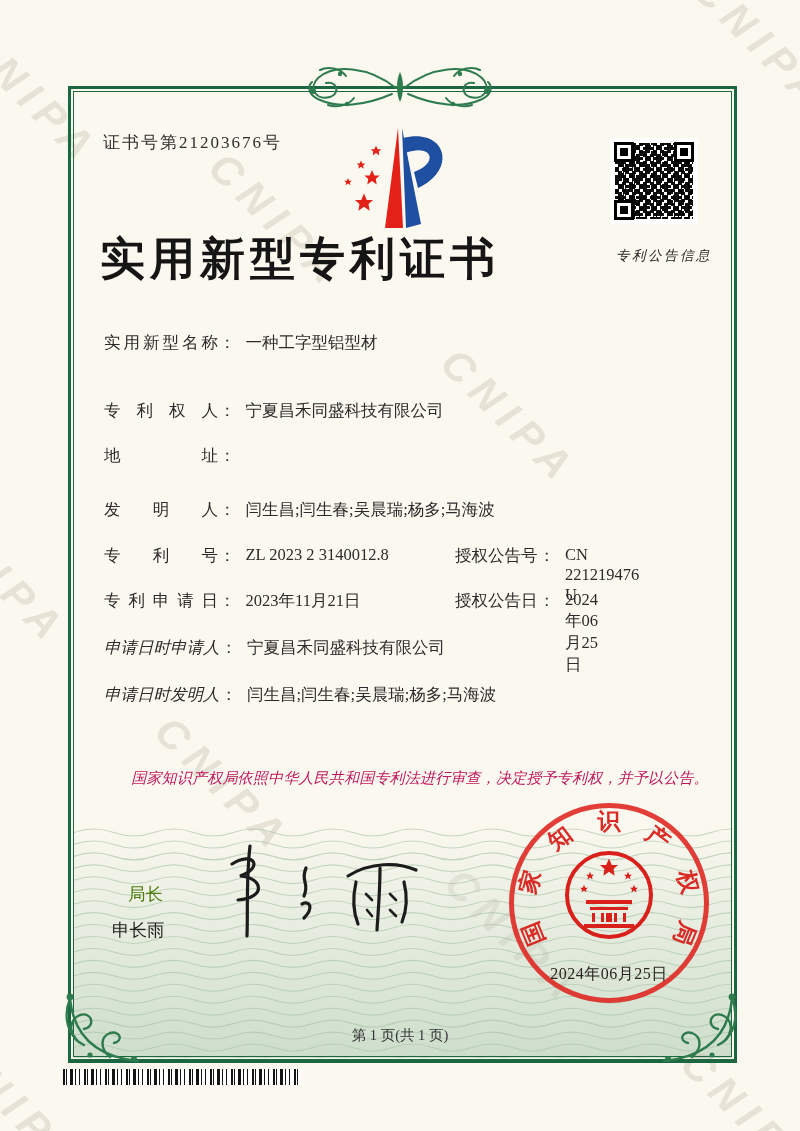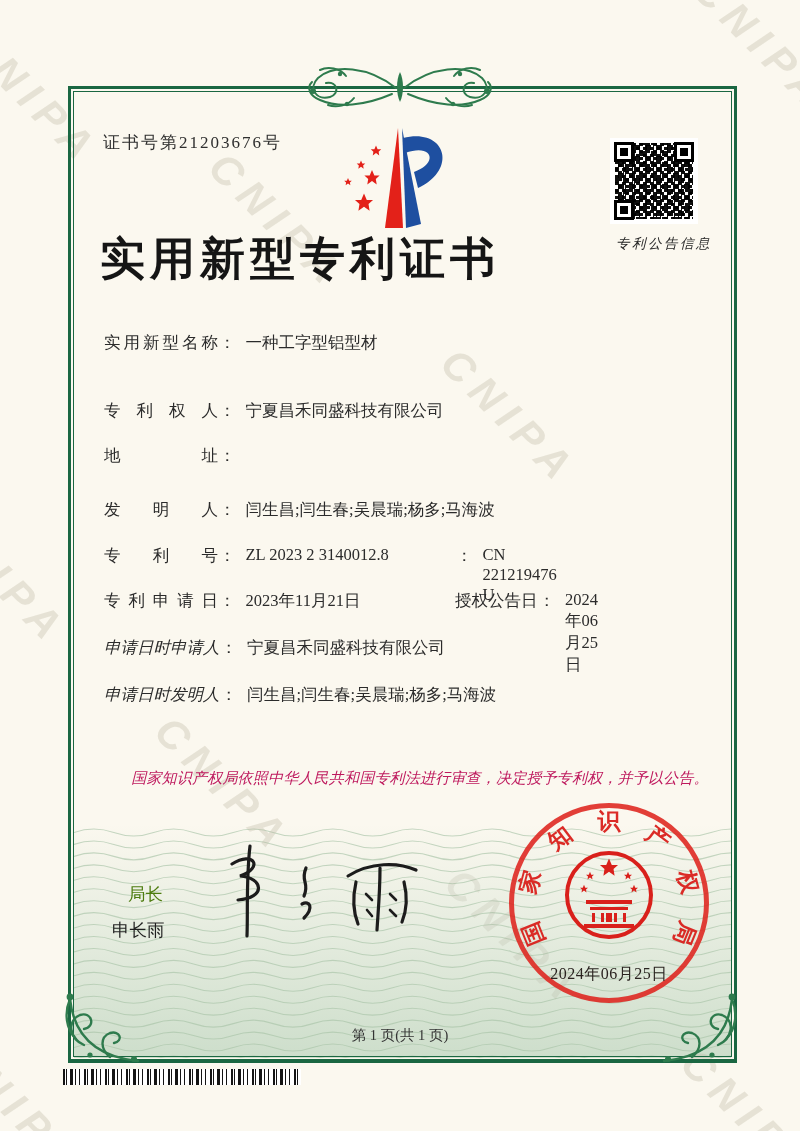--- a/index.html
+++ b/index.html
@@ -38,21 +38,21 @@
   .qr-wrap { position:absolute; left:604px; top:138px; width:120px; }
   .qr { position:relative; width:88px; height:86px; margin-left:6px; background:#fff; }
   .qr-noise { position:absolute; inset:5px; background-color:#fff;
       background-image:
         repeating-conic-gradient(rgba(0,0,0,0.94) 0 25%, transparent 0 50%),
         repeating-conic-gradient(rgba(0,0,0,0.94) 0 25%, transparent 0 50%);
       background-size:7px 7px, 11px 11px; background-position:0 0, 3px 2px; }
   .fp { position:absolute; width:20px; height:20px; border:3px solid #000; background:#fff; }
   .fp::after { content:""; position:absolute; inset:3px; background:#000; }
   .fp.tl { left:4px; top:4px; } .fp.tr { right:4px; top:4px; } .fp.bl { left:4px; bottom:4px; }
-  .qr-caption { margin-top:11px; text-align:center; font-size:13.5px; letter-spacing:2.5px;
+  .qr-caption { margin-top:23px; text-align:center; font-size:13.5px; letter-spacing:2.5px;
                 font-style:italic; color:#262626; }
 
   .title { position:absolute; left:100px; top:229px; width:600px; text-align:left;
            font-size:45px; font-weight:bold; letter-spacing:5px; color:#151515; }
 
   .row { position:absolute; left:104px; display:flex; align-items:flex-start;
          font-size:16.5px; color:#2b2b2b; white-space:nowrap; }
   .lbl { display:inline-block; width:114px; text-align:justify; text-align-last:justify; }
   .lbl.wide { width:auto; min-width:114px; text-align-last:auto;font-style:italic; }
   .colon { margin:0 10px 0 1px; }
@@ -231,20 +231,21 @@
       <span class="lbl">发明人</span>
         <span class="colon">：</span>
       <span class="val">闫生昌;闫生春;吴晨瑞;杨多;马海波</span>
     </div>
 
     <div class="row" style="top:545px">
       <span class="lbl">专利号</span>
         <span class="colon">：</span>
       <span class="val">ZL 2023 2 3140012.8</span>
       <span class="pair right">
+        <span class="lbl">授权公告号</span>
           <span class="colon">：</span>
         <span class="val">CN 221219476 U</span>
       </span>
     </div>
 
     <div class="row" style="top:590px">
       <span class="lbl">专利申请日</span>
         <span class="colon">：</span>
       <span class="val">2023年11月21日</span>
       <span class="pair right">

